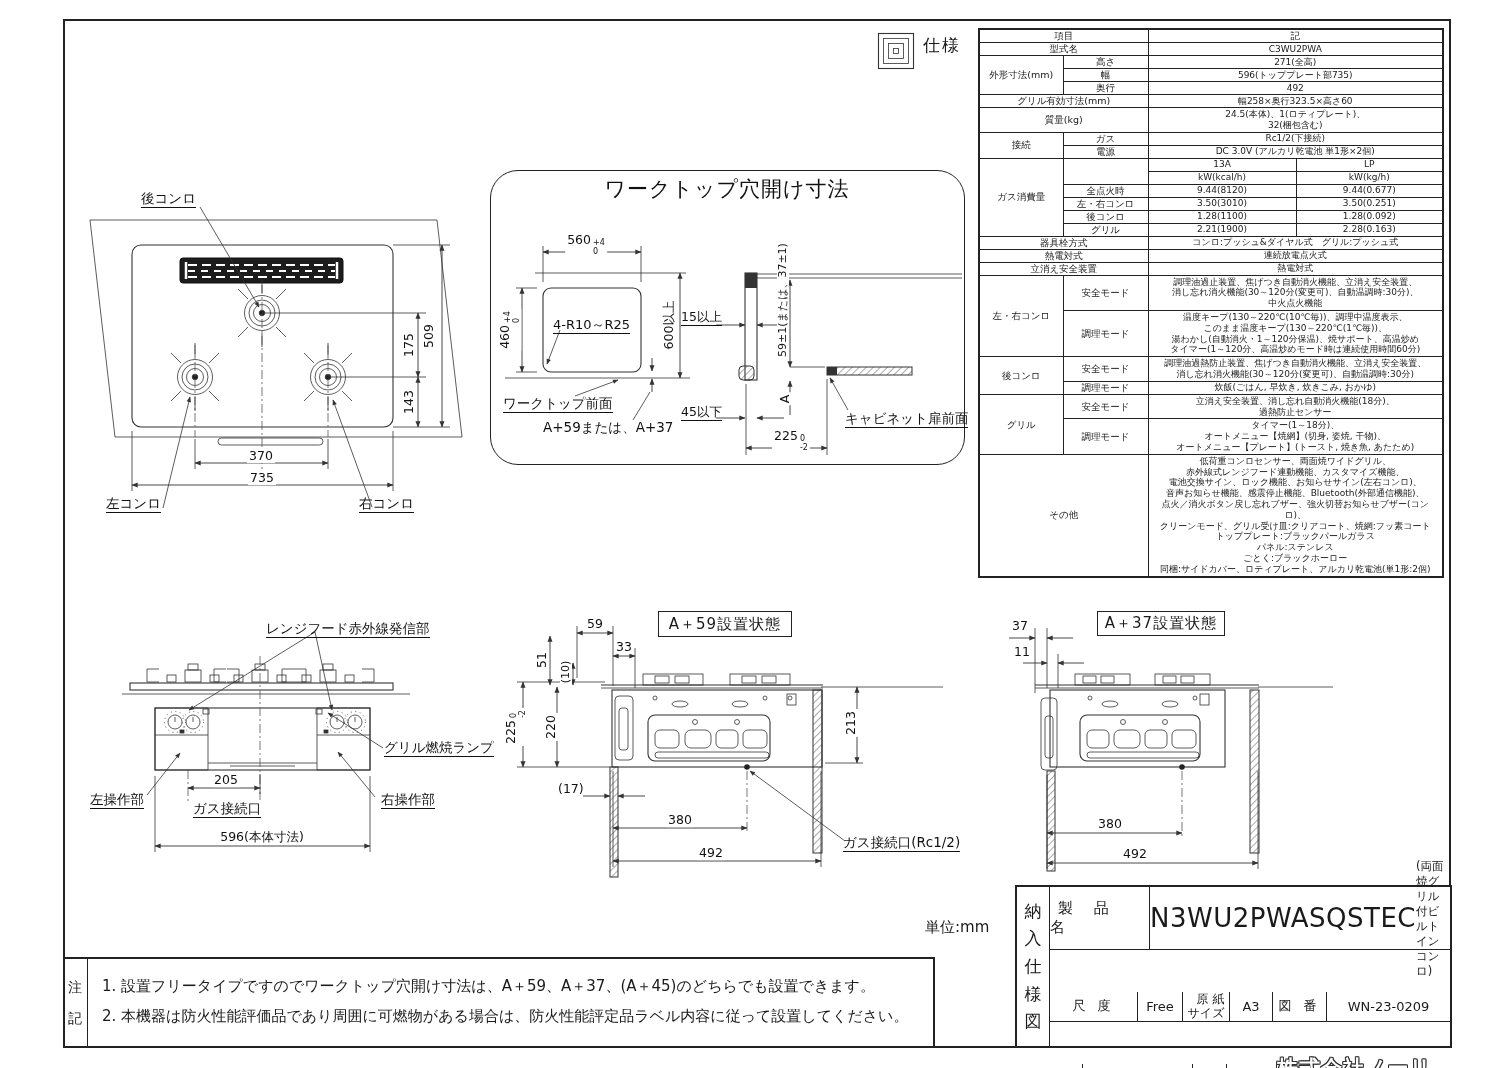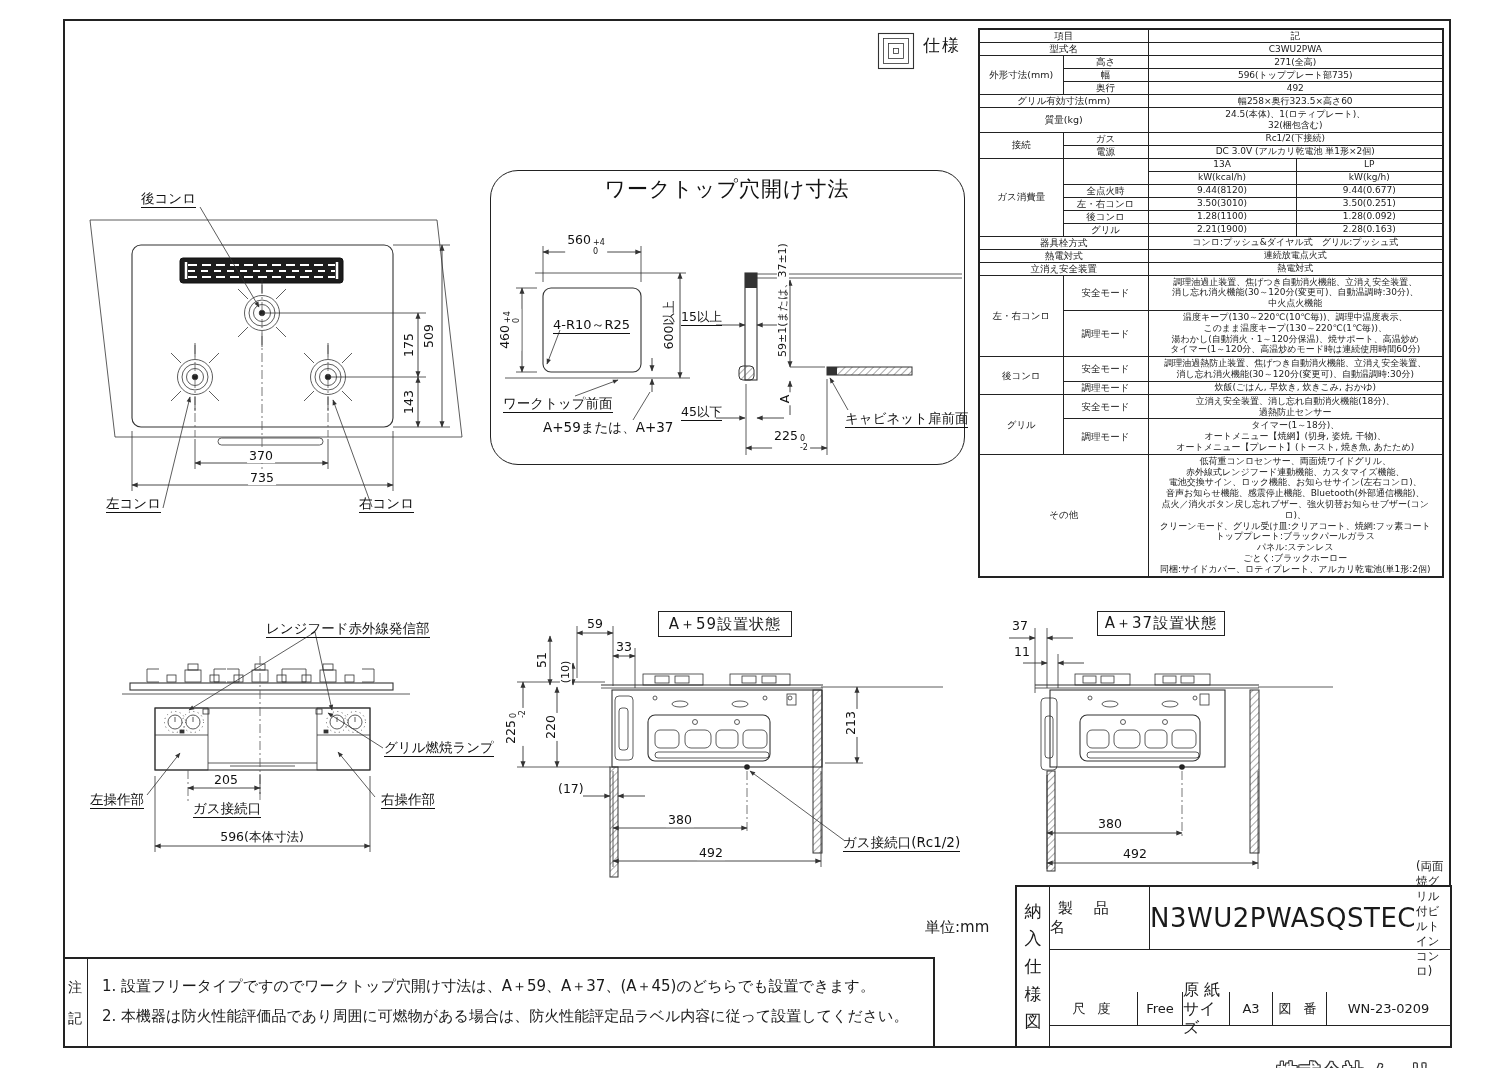--- a/index.html
+++ b/index.html
@@ -616,21 +616,21 @@
       <div class="trow" style="height:62px">
         <div class="tcell sp8" style="width:100px;font-size:15px">製 品 名</div>
         <div class="tcell" style="flex:1;flex-direction:row">
           <div class="prodname">N3WU2PWASQSTEC</div>
           <div class="prodsub">(両面焼グリル付ビルトインコンロ)</div>
         </div>
       </div>
       <div class="trow" style="height:33px;font-size:13px">
         <div class="tcell" style="width:88px;letter-spacing:4px">尺 度</div>
         <div class="tcell" style="width:45px">Free</div>
-        <div class="tcell" style="width:47px;font-size:16px;white-space:pre-line;text-align:left;line-height:1.2">原 紙
+        <div class="tcell" style="width:47px;font-size:12px;white-space:pre-line;text-align:right;line-height:1.2">原 紙
 サイズ</div>
         <div class="tcell" style="width:43px">A3</div>
         <div class="tcell" style="width:54px;letter-spacing:4px">図 番</div>
         <div class="tcell" style="flex:1">WN-23-0209</div>
       </div>
       <div class="trow" style="height:36px;font-size:12px;border-bottom:none">
         <div class="tcell" style="width:33px;font-size:14px;line-height:1.2">作成</div>
         <div class="tcell" style="width:110px;font-size:13.5px">2023.06.16</div>
         <div class="tcell" style="width:34px;font-size:11px;line-height:1.2">調整</div>
         <div class="tcell" style="width:50px"></div>

